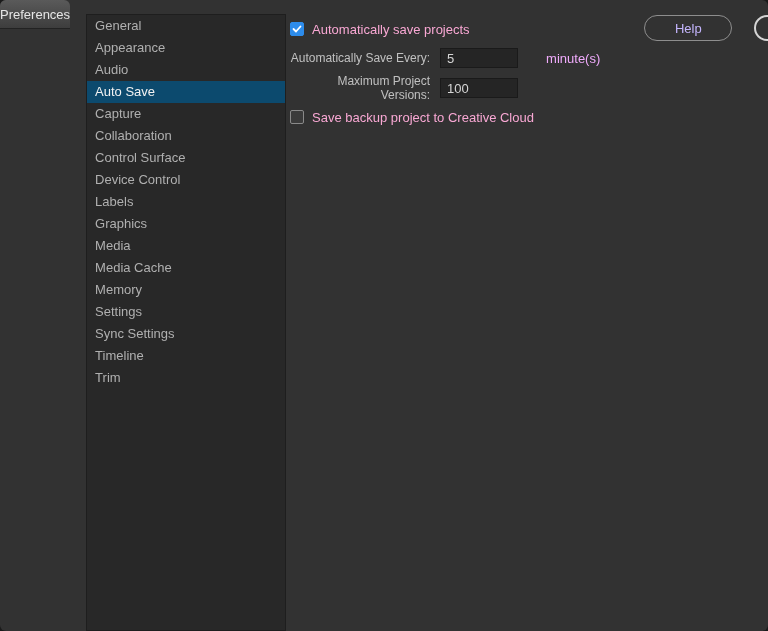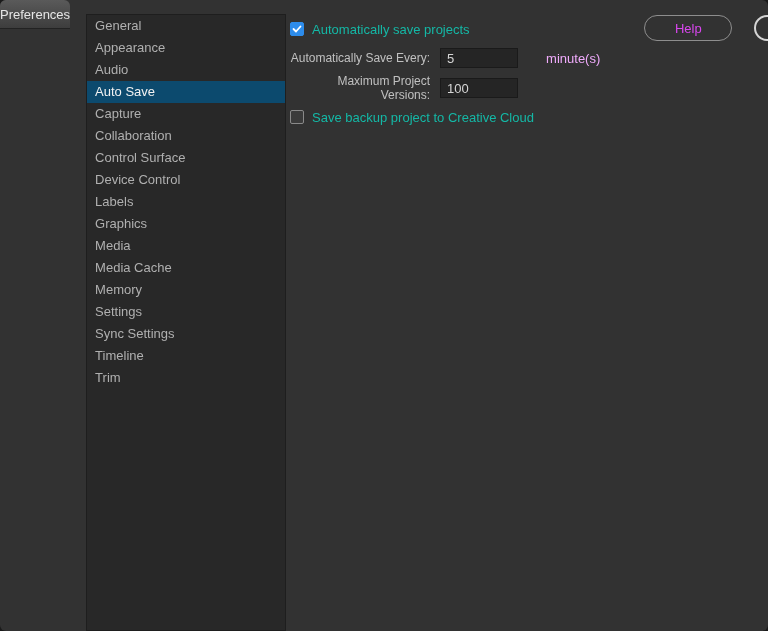--- a/index.html
+++ b/index.html
@@ -88,21 +88,21 @@
   .checkbox.checked {
     background: #2d8ceb;
     border-color: #2d8ceb;
   }
   .checkbox.checked svg {
     width: 10px;
     height: 10px;
     display: block;
   }
   .check-label {
-    color: #14b8a6;
+    color: #f9a8d4;
   }
   .form-row {
     display: flex;
     align-items: center;
     height: 28px;
     margin-bottom: 2px;
   }
   .form-label {
     width: 140px;
     text-align: right;
@@ -133,21 +133,21 @@
     justify-content: flex-end;
     gap: 22px;
     padding: 0 20px;
   }
   .btn {
     min-width: 88px;
     height: 26px;
     border-radius: 13px;
     border: 1px solid #8e8e8e;
     background: transparent;
-    color: #d946ef;
+    color: #c4b5fd;
     font-size: 13px;
     padding: 0 18px;
     display: inline-flex;
     align-items: center;
     justify-content: center;
     cursor: default;
     font-family: inherit;
   }
   .btn.primary {
     border-width: 2px;

